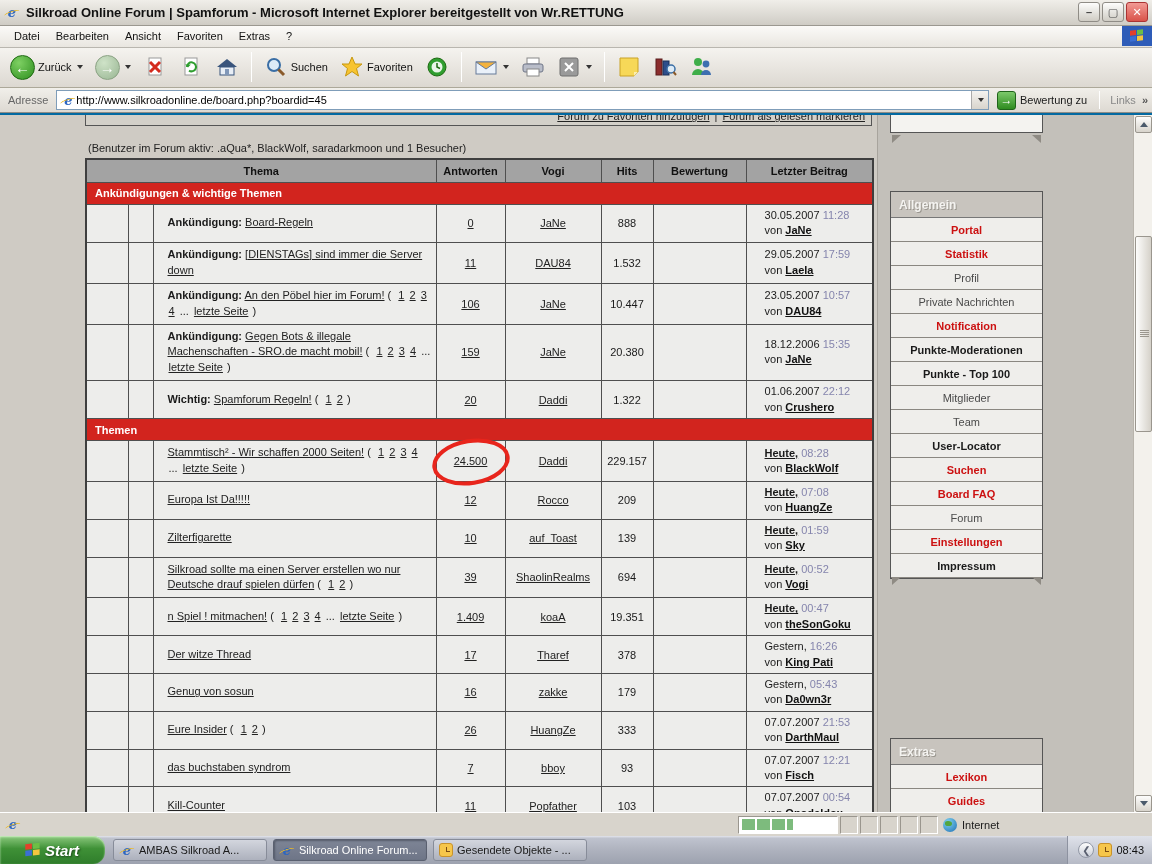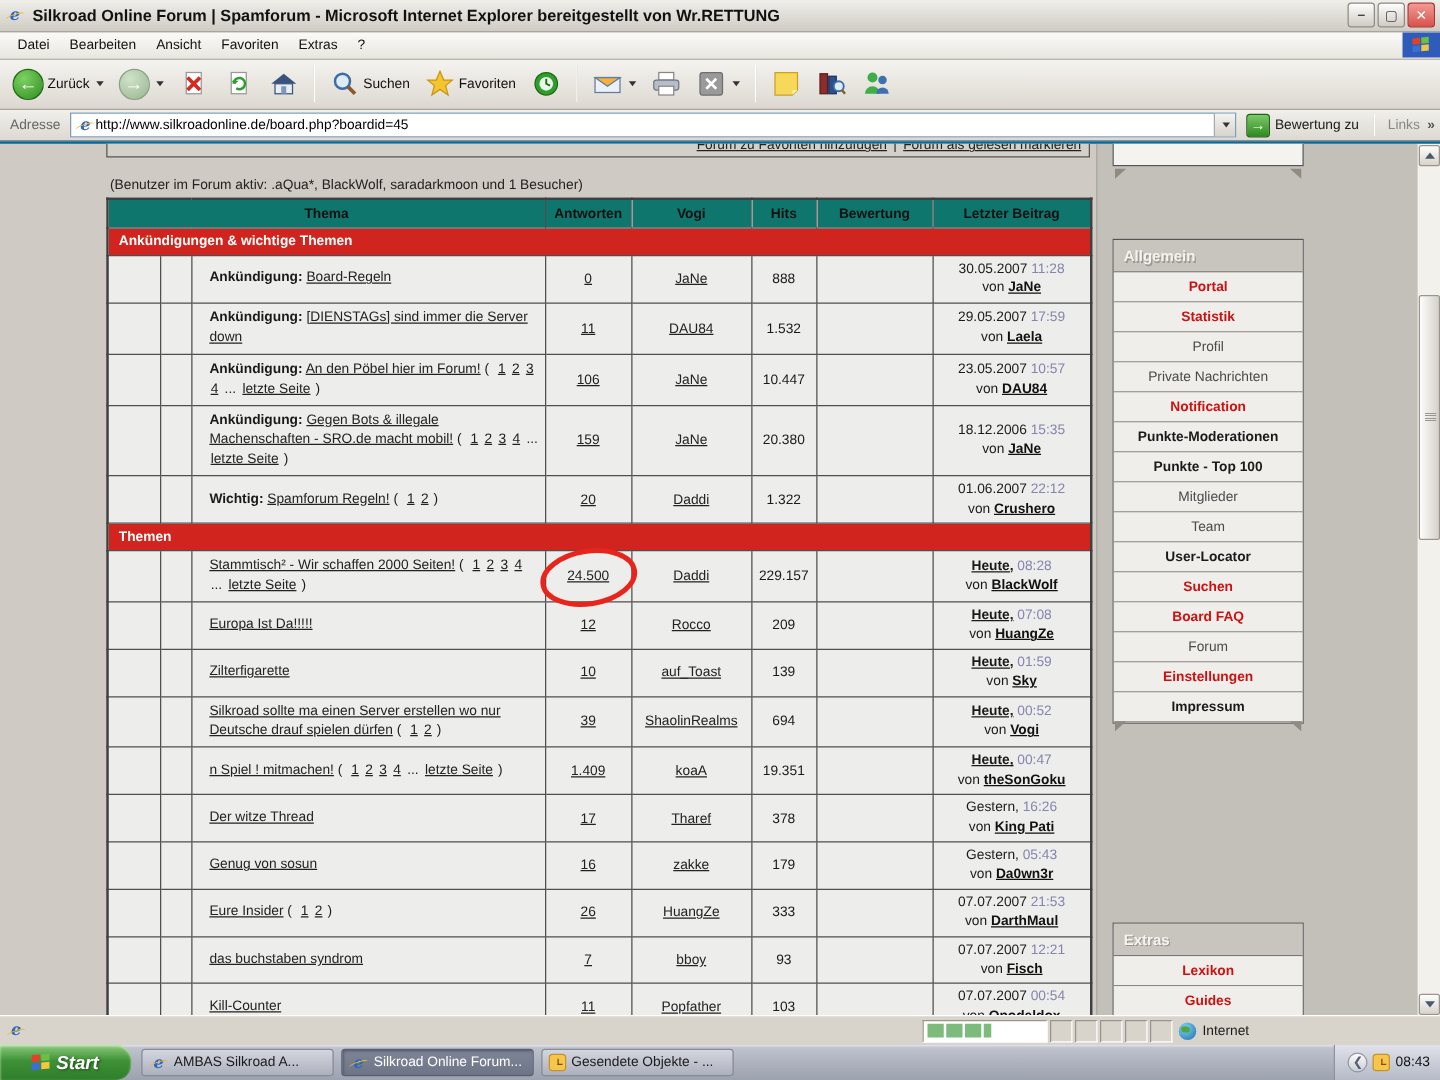--- a/index.html
+++ b/index.html
@@ -53,26 +53,26 @@
 
   .toplinksbox { position:absolute; left:85px; top:-30px; width:787px; height:41px; background:#D3D0C9; border:1px solid #555; }
   .toplinksbox .tl { position:absolute; right:4px; bottom:3px; color:#222; }
   .toplinksbox .tl u { margin:0 2px; }
 
   .activeusers { position:absolute; left:88px; top:27px; color:#222; }
 
   table.forum { position:absolute; left:85px; top:43px; width:787px; border-collapse:collapse; table-layout:fixed; background:#EDEDEB; }
   table.forum td, table.forum th { border:1px solid #4F4F4F; font-size:11px; vertical-align:middle; overflow:hidden; }
   table.forum { border:2px solid #3F3F3F; }
-  th.h { background:#0f766e; font-weight:bold; color:#111; height:23px; }
+  th.h { background:#a3a3a3; font-weight:bold; color:#111; height:23px; }
   td.secbar { background:#D2241E; color:#fff; font-weight:bold; font-size:12px; height:22px; padding-left:8px; }
   td.c-icon { background:#EDEDEB; }
   td.c-title { padding:4px 4px 4px 14px; line-height:1.45; }
   td.c-num { text-align:center; }
-  td.c-last { text-align:center; padding:3px 8px; line-height:1.4;margin-left:36px; }
+  td.c-last { text-align:left; padding:3px 18px; line-height:1.4;margin-left:36px; }
   .tlink { color:#222; text-decoration:underline; cursor:pointer; }
   .plink { color:#222; text-decoration:underline; cursor:pointer; margin:0 1px; }
   .pdots { color:#222; margin:0 1px; }
   .num { color:#222; text-decoration:underline; cursor:pointer; }
   .ltime { color:#8585AD; }
   .ldate.boldd { font-weight:bold;text-decoration:underline; }
   .luser { font-weight:bold; color:#111; text-decoration:underline; cursor:pointer; }
   .prefix { font-weight:bold; }
   tr.topicrow td { height:37px; }
 

